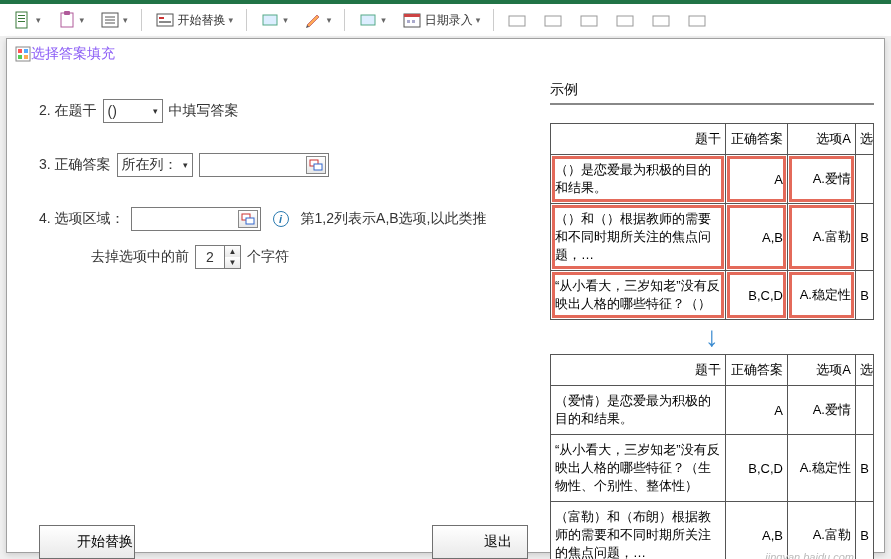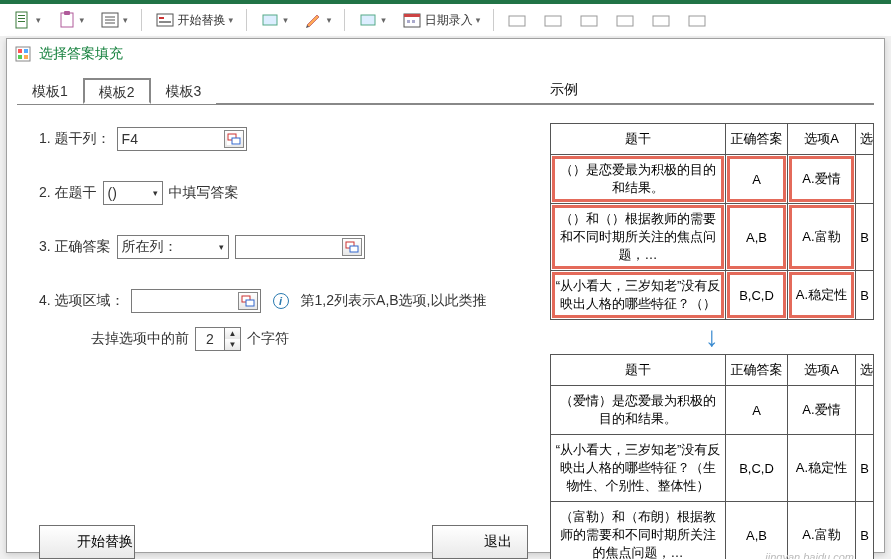--- a/index.html
+++ b/index.html
@@ -47,23 +47,22 @@
     height: 515px;
     display: flex;
     flex-direction: column;
     box-shadow: 0 2px 6px rgba(0,0,0,0.15);
   }
   .titlebar {
     height: 30px;
     display: flex;
     align-items: center;
     padding: 12px 8px;
-    color: #15803d;
+    color: #8b5cf6;
     font-size: 14px;
-    gap: 8px;
     background: #fff;
   }
   .titlebar .win-icon {
     width:16px; height:16px;
   }
   .dlgbody {
     flex: 1;
     display: flex;
     padding: 8px 10px 10px 10px;
     gap: 0;
@@ -122,21 +121,21 @@
     padding-right: 2px;
   }
   .refbox .pick {
     width: 20px; height: 18px;
     border: 1px solid #888;
     display:flex; align-items:center; justify-content:center;
     background: linear-gradient(#fff,#e8e8e8);
     font-size:10px;
   }
   .sel { width: 60px; display:flex; align-items:center; justify-content:space-between;}
-  .sel.small { width: 112px; }
+  .sel.small { width: 76px; }
   .sel .caret { font-size:9px; color:#333; }
   .spin {
     height:24px; width:46px; border:1px solid #7a7a7a; display:flex;
   }
   .spin .sval { flex:1; display:flex; align-items:center; justify-content:center; font-size:14px;}
   .spin .arrows { width:16px; display:flex; flex-direction:column;}
   .spin .arrows div { flex:1; display:flex; align-items:center; justify-content:center; font-size:8px; border-left:1px solid #7a7a7a; background:linear-gradient(#fff,#e8e8e8);}
   .info-icon {
     width:16px; height:16px; border-radius:50%;
     border:1px solid #2a7ab0; color:#2a7ab0; font-size:11px; font-style:italic; font-weight:bold;
@@ -176,26 +175,26 @@
   }
   table.ex {
     border-collapse: collapse;
     width: 100%;
     table-layout: fixed;
     font-size: 13px;
   }
   table.ex th, table.ex td {
     border: 1px solid #555;
     padding: 6px 4px;
-    text-align: center;
+    text-align: right;
     vertical-align: middle;
     background:#fff;
   }
   table.ex th { font-weight: normal; }
-  table.ex td.qcell { text-align:center; }
+  table.ex td.qcell { text-align:left; }
   .hr-col1 { width: 175px; }
   .hr-col2 { width: 62px; }
   .hr-col3 { width: 68px; }
   .hr-col4 { width: 18px; }
   
   .ex1 td { position:relative; }
   .redbox::after{
     content:"";
     position:absolute;
     inset:1px;
@@ -355,41 +354,23 @@
           <rect x="3" y="9" width="4" height="4" fill="#5c5"></rect>
           <rect x="9" y="9" width="4" height="4" fill="#fa5"></rect>
         </svg>
     </span>
     <span>选择答案填充</span>
   </div>
 
   <div class="dlgbody">
 
     <div class="left">
-      <div class="tabstrip">
-        <div class="tab">模板1</div>
-        <div class="tab active">模板2</div>
-        <div class="tab">模板3</div>
-      </div>
 
       <div class="form">
 
-        <div class="row">
-          <span class="lbl">1. 题干列：</span>
-          <div class="refbox">
-            <span>F4</span>
-            <span class="pick">
-              <svg width="14" height="12" viewBox="0 0 14 12">
-                  <rect x="0" y="0" width="14" height="12" fill="#fff"></rect>
-                  <rect x="1" y="1" width="8" height="6" fill="#fff" stroke="#c33"></rect>
-                  <rect x="5" y="5" width="8" height="6" fill="#fff" stroke="#36c"></rect>
-                </svg>
-            </span>
-          </div>
-        </div>
 
         <div class="row">
           <span class="lbl">2. 在题干</span>
           <div class="sel">
             <span>()</span>
             <span class="caret">▾</span>
           </div>
           <span class="lbl">中填写答案</span>
         </div>
 

